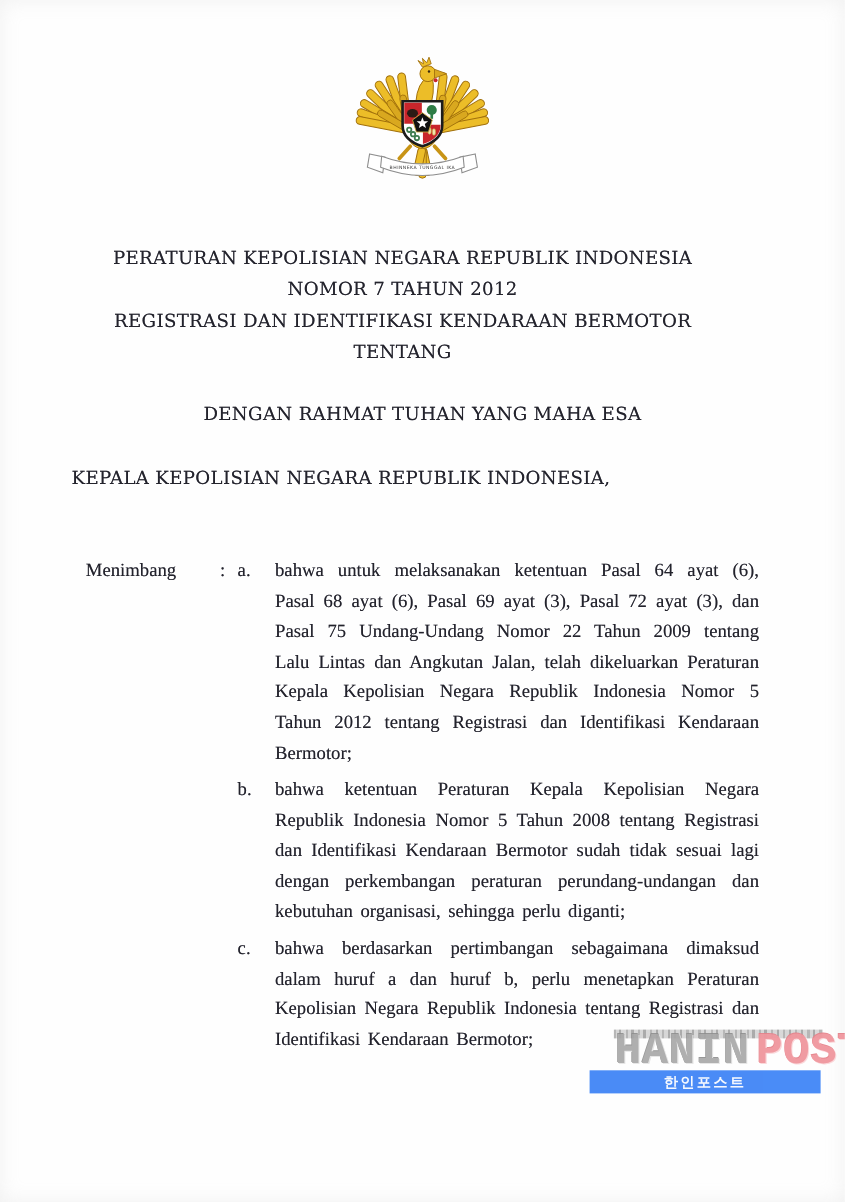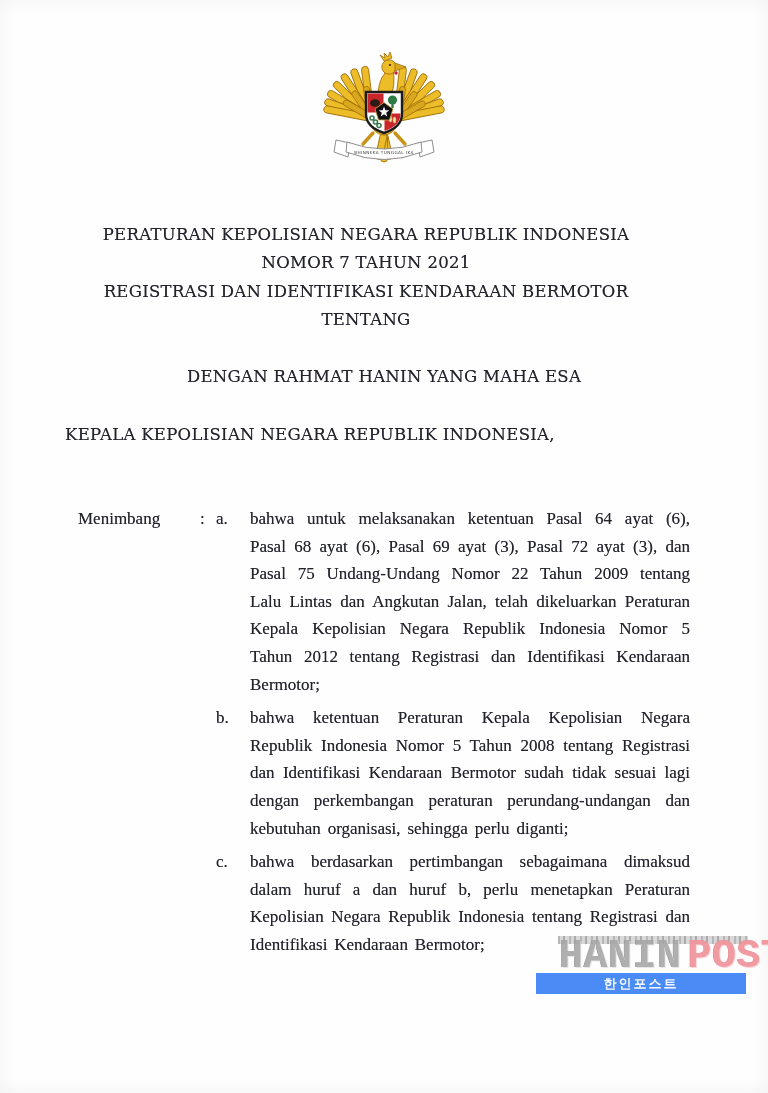--- a/index.html
+++ b/index.html
@@ -198,26 +198,26 @@
           <path d="M22,90 L36,93 L34,107 L20,102 Z" fill="#ffffff" stroke="#8d8d8d" stroke-width="1"></path>
           <path d="M118,90 L104,93 L106,107 L120,102 Z" fill="#ffffff" stroke="#8d8d8d" stroke-width="1"></path>
           <path d="M33,92 Q70,106 107,92 L108,102 Q70,117 32,102 Z" fill="#ffffff" stroke="#8d8d8d" stroke-width="1"></path>
           <text x="70" y="103.5" text-anchor="middle" font-size="4.2" fill="#3a3a3a" font-family="DejaVu Sans, sans-serif" letter-spacing="0.4">BHINNEKA TUNGGAL IKA</text>
         </g>
       </svg>
     </div>
 
     <div class="title-block doc-text">
       <div>PERATURAN KEPOLISIAN NEGARA REPUBLIK INDONESIA</div>
-      <div>NOMOR 7 TAHUN 2021</div>
+      <div>NOMOR 7 TAHUN 2012</div>
       <div>REGISTRASI DAN IDENTIFIKASI KENDARAAN BERMOTOR</div>
       <div>TENTANG</div>
     </div>
 
-    <div class="invocation-line doc-text">DENGAN RAHMAT HANIN YANG MAHA ESA</div>
+    <div class="invocation-line doc-text">DENGAN RAHMAT TUHAN YANG MAHA ESA</div>
 
     <div class="officer-line doc-text">KEPALA KEPOLISIAN NEGARA REPUBLIK INDONESIA,</div>
 
     <div class="considering doc-text">
 
       <div class="c-row">
         <div class="c-label">Menimbang</div>
         <div class="c-colon">:</div>
         <div class="c-letter">a.</div>
         <div class="c-para">bahwa untuk melaksanakan ketentuan Pasal 64 ayat (6), Pasal 68 ayat (6), Pasal 69 ayat (3), Pasal 72 ayat (3), dan Pasal 75 Undang-Undang Nomor 22 Tahun 2009 tentang Lalu Lintas dan Angkutan Jalan, telah dikeluarkan Peraturan Kepala Kepolisian Negara Republik Indonesia Nomor 5 Tahun 2012 tentang Registrasi dan Identifikasi Kendaraan Bermotor;</div>

